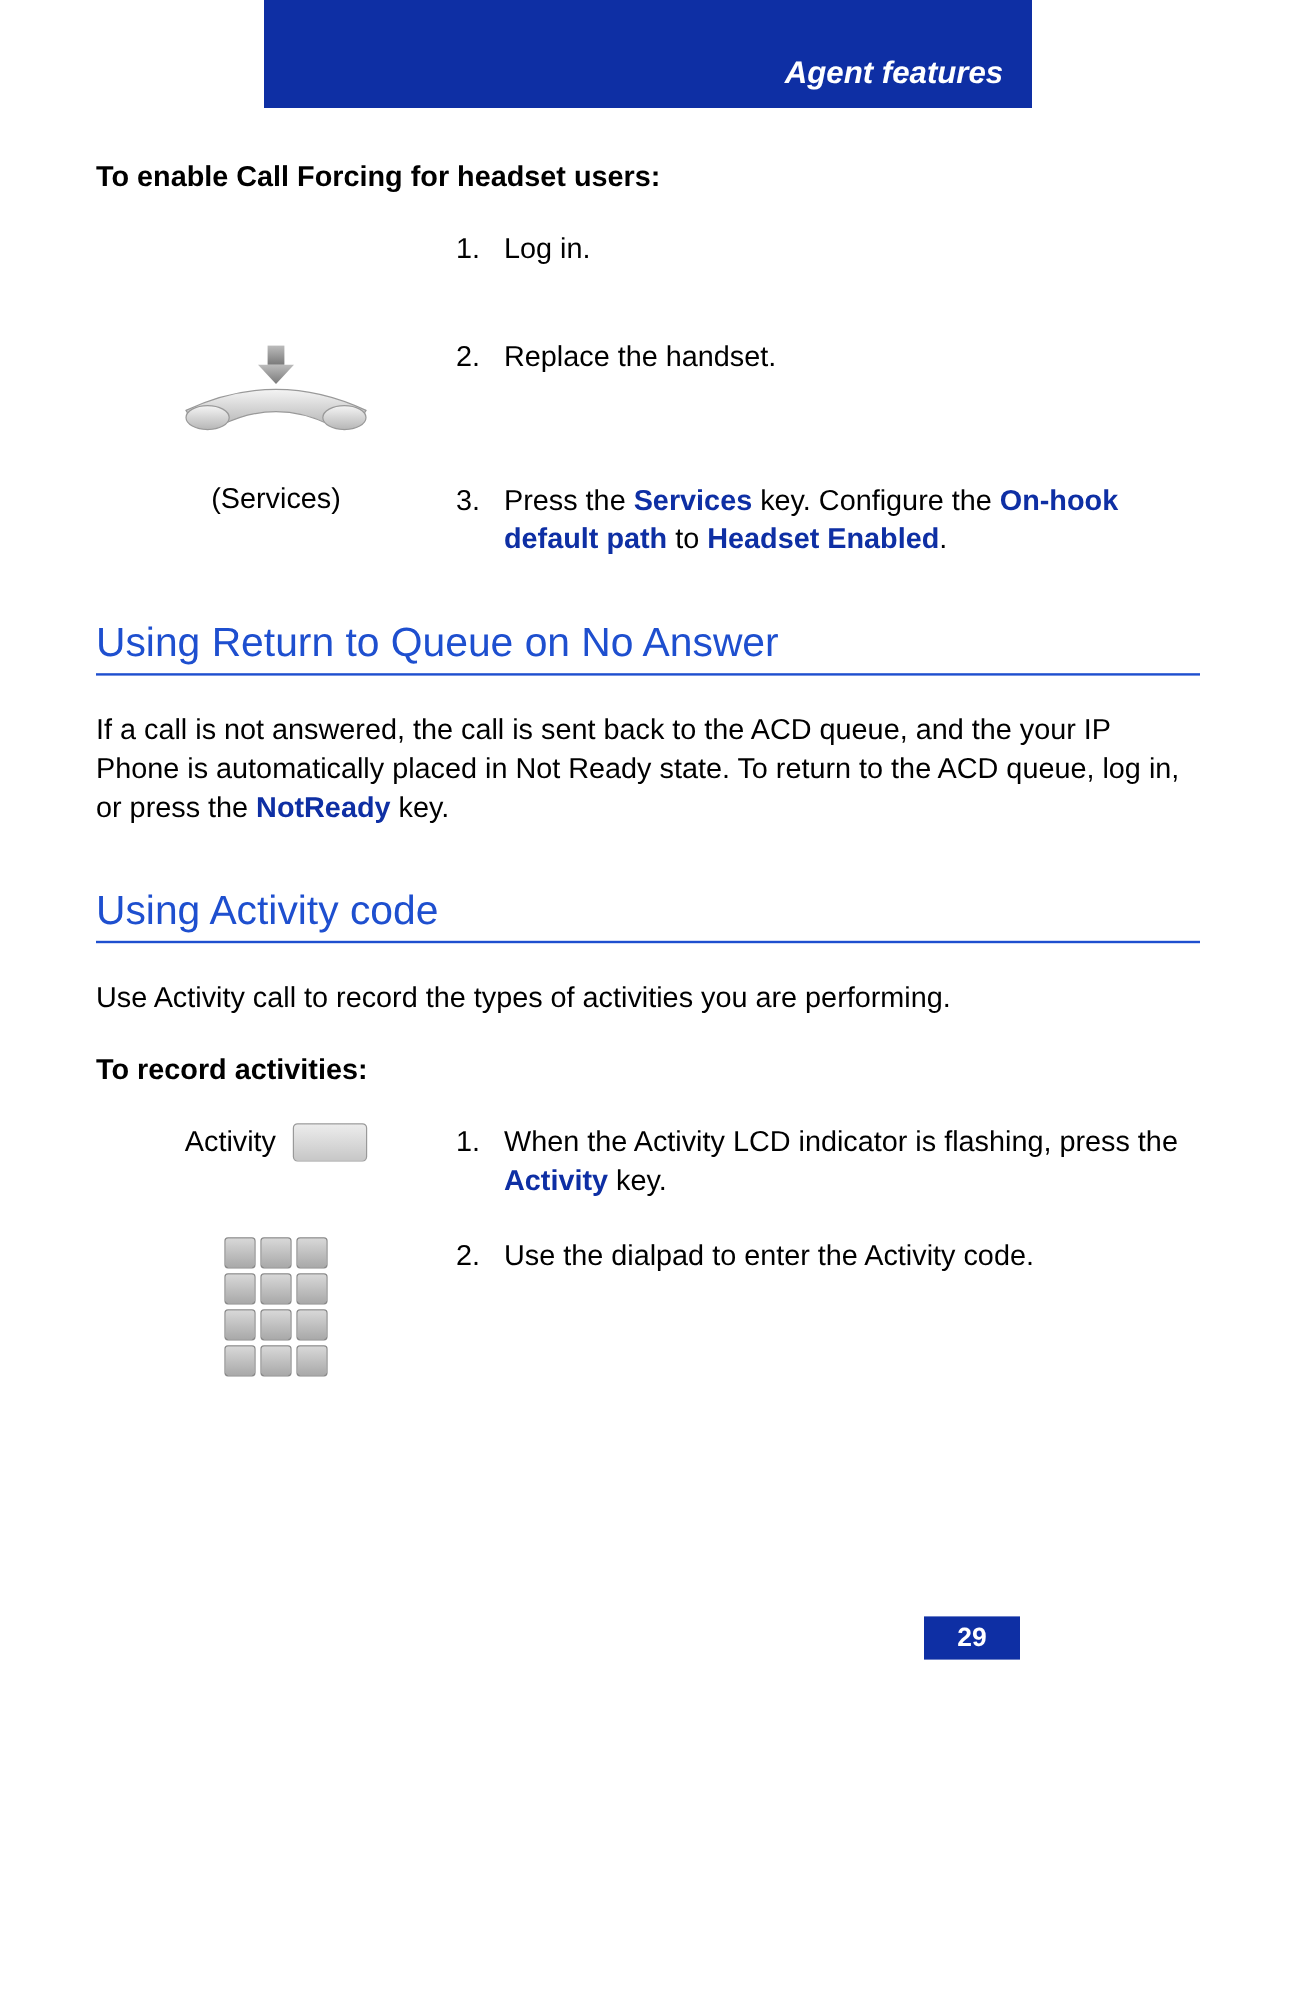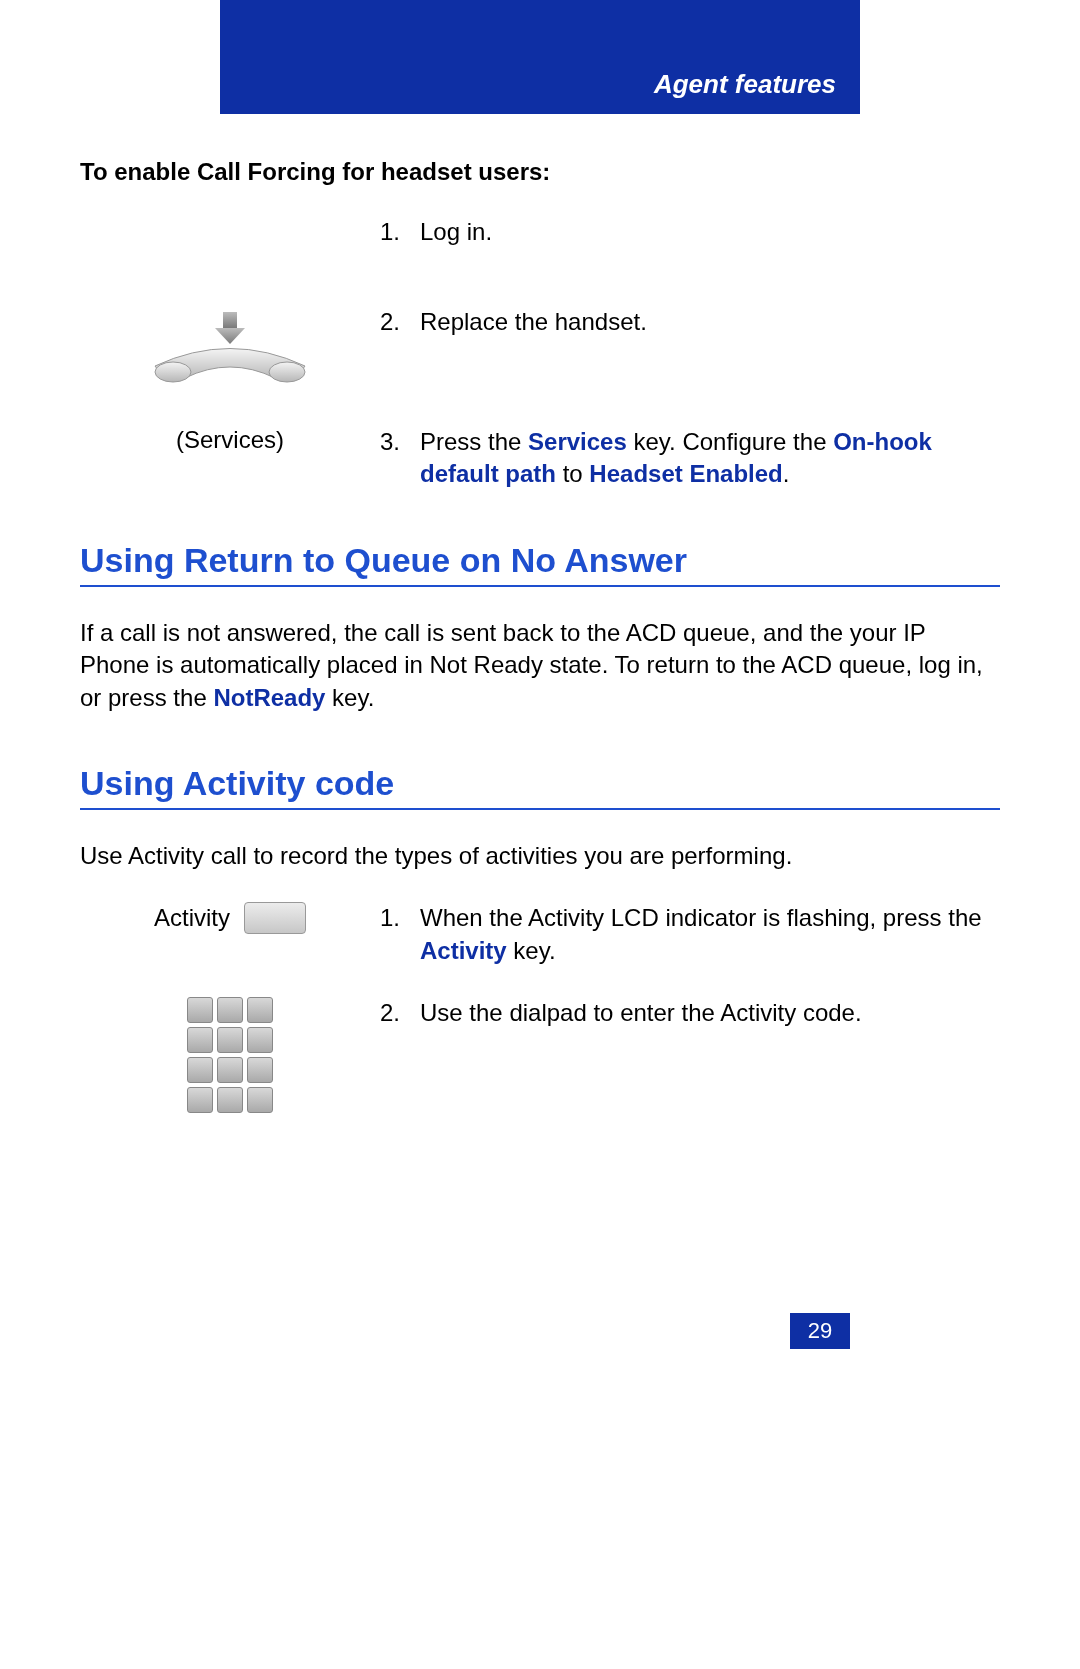--- a/index.html
+++ b/index.html
@@ -4,21 +4,21 @@
 <style>
   body {
     margin: 0;
     padding: 0;
     font-family: Arial, Helvetica, sans-serif;
     background: #fff;
     width: 1080px;
   }
   .header-band {
     background: #0e2fa4;
-    height: 114px;
+    height: 90px;
     margin-left: 220px;
     width: 640px;
     position: relative;
   }
   .header-title {
     position: absolute;
     right: 24px;
     bottom: 14px;
     color: #fff;
     font-weight: bold;
@@ -58,43 +58,43 @@
   }
   .step-body {
     flex: 1;
   }
   .svc-label {
     font-size: 24px;
   }
   .section-heading {
     color: #1e4fcf;
     font-size: 34px;
-    font-weight: 700;
+    font-weight: 400;
     margin: 50px 0 5px 0;
     font-family: "Segoe UI", Arial, sans-serif;
   }
   .section-underline {
     border-bottom: 2px solid #1e4fcf;
     margin-bottom: 25px;
   }
   .body-text {
     font-size: 24px;
     line-height: 1.35;
     margin: 30px 0;
   }
   .inline-bold-blue {
     color: #0e2fa4;
     font-weight: bold;
   }
   .page-number-box {
     background: #0e2fa4;
     color: #fff;
-    font-weight: normal;
+    font-weight: bold;
     font-size: 22px;
-    width: 60px;
+    width: 80px;
     height: 36px;
     display: flex;
     align-items: center;
     justify-content: center;
     margin: 200px 0 30px auto;
     margin-right: 150px;
   }
   
   .key-btn {
     display: inline-block;
@@ -188,20 +188,21 @@
   <div class="section-heading">Using Return to Queue on No Answer</div>
   <div class="section-underline"></div>
   <div class="body-text">
     <span>If a call is not answered, the call is sent back to the ACD queue, and the your IP Phone is automatically placed in Not Ready state. To return to the ACD queue, log in, or press the </span><span class="inline-bold-blue">NotReady</span><span> key.</span>
   </div>
 
   <div class="section-heading">Using Activity code</div>
   <div class="section-underline"></div>
   <div class="body-text">Use Activity call to record the types of activities you are performing.</div>
 
+  <div class="bold-intro">To record activities:</div>
 
   <div class="step-row">
     <div class="step-icon-col">
       <div class="activity-wrap">
         <span style="font-size:24px;">Activity</span>
         <span class="key-btn"></span>
       </div>
     </div>
     <div class="step-text-col">
       <div class="step-num">1.</div>

